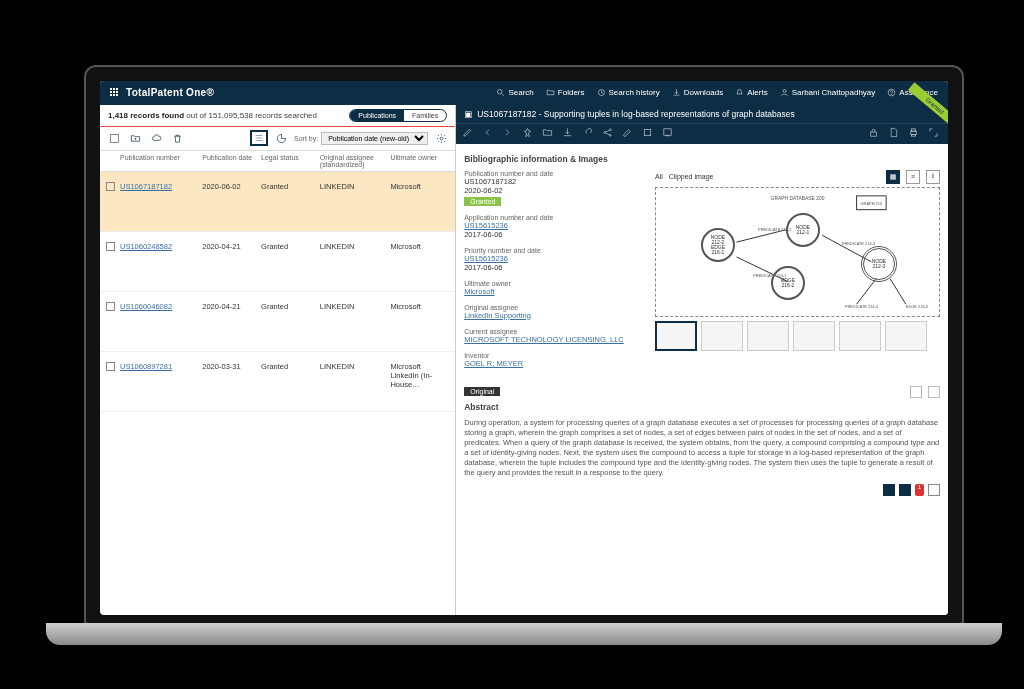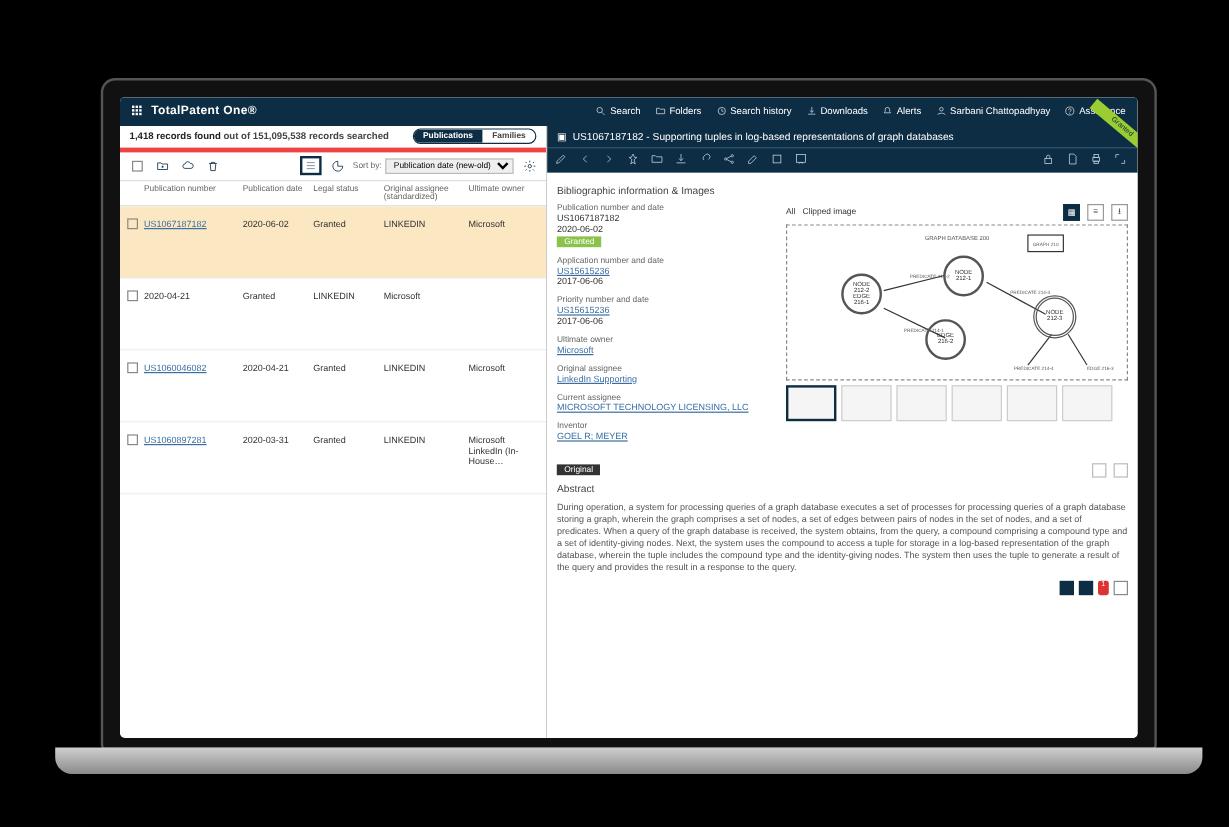--- a/index.html
+++ b/index.html
@@ -17,21 +17,21 @@
   .brand { font-size:10px; font-weight:bold; letter-spacing:.3px; }
   .topnav { margin-left:auto; display:flex; gap:12px; font-size:8px; align-items:center;}
   .topnav .ni{display:flex; align-items:center; gap:3px; cursor:pointer;}
   .topnav svg{width:9px;height:9px; fill:none; stroke:#fff; stroke-width:1.4;}
 
   
   .body { flex:1; display:flex; min-height:0;}
   .left { width:42%; border-right:1px solid #ccc; display:flex; flex-direction:column; min-height:0;}
   .right { flex:1; display:flex; flex-direction:column; min-height:0;}
 
-  .resultbar{display:flex; align-items:center; height:22px; padding:0 8px; border-bottom:4px solid #ef4444; font-size:8px; color:#444;font-weight:bold;}
+  .resultbar{display:flex; align-items:center; height:22px; padding:0 8px; border-bottom:1px solid #ef4444; font-size:8px; color:#444;}
   .resultbar b{color:#222;}
   .pill-group{margin-left:auto; display:flex; border:1px solid #0d2d44; border-radius:10px; overflow:hidden; font-size:7px;}
   .pill{padding:2px 8px; cursor:pointer;}
   .pill.active{background:#0d2d44; color:#fff;}
 
   .toolbar{display:flex; align-items:center; height:24px; padding:0 6px; border-bottom:1px solid #ddd; gap:5px;}
   .toolbar .tbtn{width:16px;height:16px; display:flex;align-items:center;justify-content:center; color:#0d2d44; cursor:pointer;}
   .toolbar .tbtn svg{width:11px;height:11px; fill:none; stroke:currentColor; stroke-width:1.5;}
   .toolbar .spacer{flex:1;}
   .toolbar .viewbtn{border:2px solid #0d2d44; width:18px; height:16px; display:flex; align-items:center; justify-content:center; color:#0d2d44;}
@@ -47,21 +47,21 @@
 
   
   .doc-title{background:#0d2d44; color:#fff; font-size:8.5px; padding:4px 8px; display:flex; align-items:center; gap:5px; position:relative;}
   .ribbon{position:absolute; right:-18px; top:-4px; transform:rotate(40deg); background:#9acd32; color:#0d2d44; font-size:6px; padding:2px 20px;}
   .doc-toolbar{background:#0d2d44; display:flex; gap:6px; padding:3px 6px; border-top:1px solid #1b4560;}
   .doc-toolbar .dt{width:14px;height:14px;color:#c9d6e2; cursor:pointer;}
   .doc-toolbar .dt svg{width:11px;height:11px; fill:none; stroke:currentColor; stroke-width:1.4;}
   .doc-toolbar .flex{flex:1;}
 
   .doc-body{flex:1; overflow:auto; padding:6px 8px 12px 8px; background:#fff;}
-  .section-title{font-size:8.5px; color:#444; margin:4px 0 6px 0; font-weight:normal;}
+  .section-title{font-size:8.5px; color:#444; margin:4px 0 6px 0; font-weight:bold;}
   .biblio-row{display:flex; gap:10px;}
   .biblio{font-size:7.5px; color:#444; width:38%;}
   .biblio .grp{margin-bottom:8px;}
   .biblio .lbl{color:#666; font-size:7px;}
   .biblio .val{color:#333;}
   .biblio .link{color:#3a6fa5; text-decoration:underline; cursor:pointer;}
   .status-badge{display:inline-block; background:#8bc34a; color:#fff; font-size:7px; padding:1px 6px; margin-top:2px;}
 
   .figure-area{flex:1;}
   .fig-tabs{font-size:7px; display:flex; gap:6px; align-items:center; margin-bottom:3px;}
@@ -224,20 +224,21 @@
     <div><a>US1067187182</a></div>
     <div>2020-06-02</div>
     <div>Granted</div>
     <div>LINKEDIN</div>
     <div style="white-space:pre-line">Microsoft</div>
               </div>
               <div class="row">
                 <div>
                   <div class="cb"></div>
                 </div>
+    <div><a>US1060248582</a></div>
     <div>2020-04-21</div>
     <div>Granted</div>
     <div>LINKEDIN</div>
     <div style="white-space:pre-line">Microsoft</div>
               </div>
               <div class="row">
                 <div>
                   <div class="cb"></div>
                 </div>
     <div><a>US1060046082</a></div>

